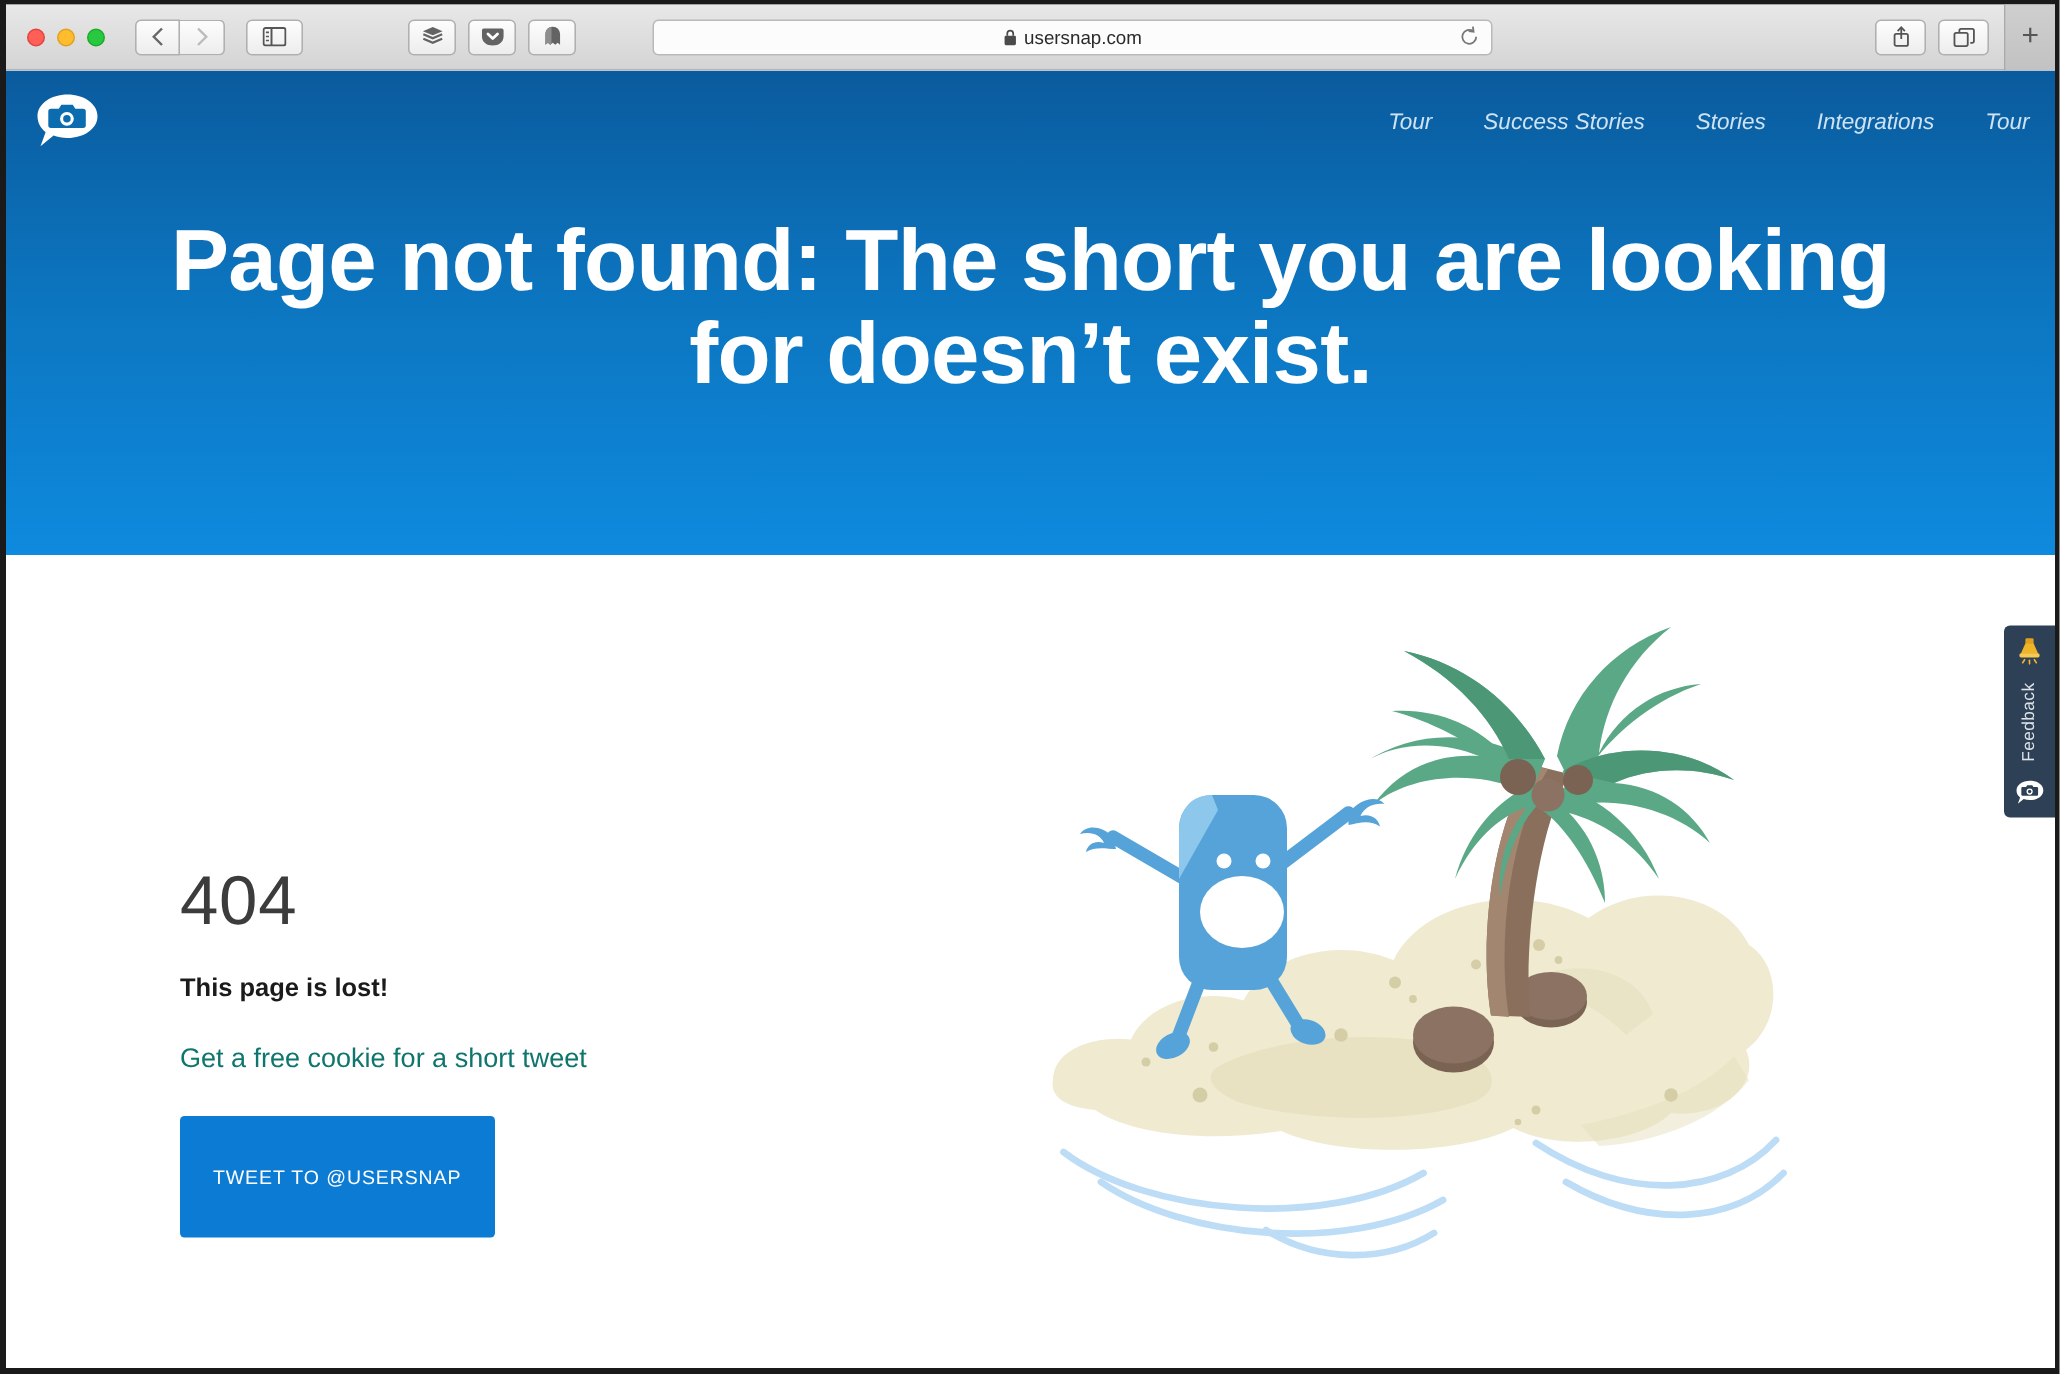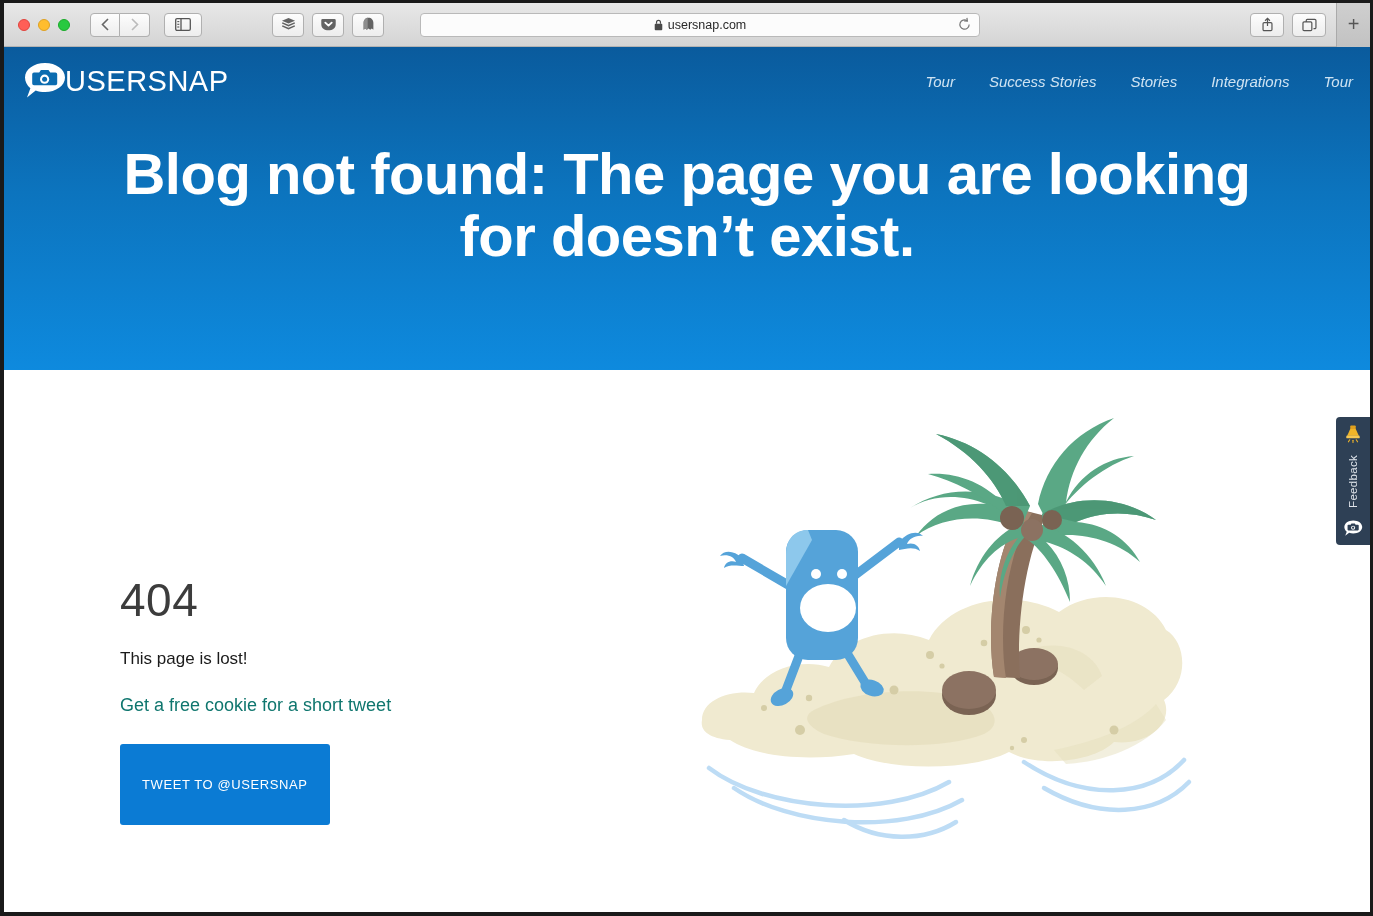--- a/index.html
+++ b/index.html
@@ -50,21 +50,21 @@
   .navgroup .tb-btn { width: 30px; border-radius: 0; }
   .navgroup .tb-btn:first-child { border-radius: 4px 0 0 4px; }
   .navgroup .tb-btn:last-child { border-radius: 0 4px 4px 0; border-left: none; color: #b5b5b5; }
   .sidebar-btn { width: 38px; margin-left: 14px; }
   .ext-group { display: flex; gap: 8px; margin-left: 70px; }
   .ext-group .tb-btn { width: 32px; }
 
   .urlbar {
     flex: 0 0 auto;
     width: 560px;
-    margin-left: 36px;
+    margin-left: 51px;
     height: 24px;
     background: #fcfcfc;
     border: 1px solid #b9b9b9;
     border-radius: 4px;
     display: flex; align-items: center;
     position: relative;
   }
   .url-center {
     flex: 1; display: flex; align-items: center; justify-content: center;
     gap: 5px; font-size: 12.5px; color: #2a2a2a;
@@ -122,21 +122,21 @@
     text-align: center;
     line-height: 1.07;
     letter-spacing: -0.5px;
     padding: 28px 110px 0 110px;
   }
 
   
   .content { position: relative; height: 402px; }
   .copy { position: absolute; left: 116px; top: 207px; width: 430px; }
   .code-404 { font-size: 46px; color: #3c3c3c; font-weight: 300; line-height: 1; letter-spacing: 0.5px; }
-  .lost { font-size: 17px; font-weight: normal; color: #1b1b1b; margin-top: 26px; }
+  .lost { font-size: 17px; font-weight: bold; color: #1b1b1b; margin-top: 26px; }
   .cookie { font-size: 18px; color: #0f766e; margin-top: 26px; font-weight: 300; }
   .tweet-btn {
     display: inline-block; margin-top: 28px;
     background: #0b7bd4; color: #fff;
     font-size: 13px; letter-spacing: 0.6px;
     padding: 33px 22px; border-radius: 3px;
     border: none; cursor: pointer;
     font-family: "Liberation Sans", sans-serif;
   }
 
@@ -258,33 +258,32 @@
     <div class="hero">
 
       <div class="navbar">
         <div class="logo">
           <svg width="47" height="40" viewBox="0 0 47 40">
             <path d="M23 2 C34 2 43 8.2 43 16.5 C43 24.8 34 31 23 31 C19.6 31 16.4 30.4 13.7 29.4 L5 36.5 L8.4 27.2 C5 24.3 3 20.6 3 16.5 C3 8.2 12 2 23 2 Z" fill="#ffffff"></path>
             <path d="M12 11.5 h5.2 l1.7 -2.6 h7.6 l1.7 2.6 h5.2 a1.8 1.8 0 0 1 1.8 1.8 v9.2 a1.8 1.8 0 0 1 -1.8 1.8 H12 a1.8 1.8 0 0 1 -1.8 -1.8 v-9.2 A1.8 1.8 0 0 1 12 11.5 Z" fill="#0c6cb0"></path>
             <circle cx="22.6" cy="18.2" r="4.6" fill="#ffffff"></circle>
             <circle cx="22.6" cy="18.2" r="2.5" fill="#0c6cb0"></circle>
           </svg>
-          <span class="logo-text">USERSNAP</span>
         </div>
 
         <div class="nav-links">
           <a class="nav-link" href="#">Tour</a>
           <a class="nav-link" href="#">Success Stories</a>
           <a class="nav-link" href="#">Stories</a>
           <a class="nav-link" href="#">Integrations</a>
           <a class="nav-link" href="#">Tour</a>
         </div>
       </div>
 
-      <div class="hero-title">Blog not found: The page you are looking for doesn’t exist.</div>
+      <div class="hero-title">Page not found: The short you are looking for doesn’t exist.</div>
     </div>
 
     <div class="content">
 
       <div class="copy">
         <div class="code-404">404</div>
         <div class="lost">This page is lost!</div>
         <div class="cookie">Get a free cookie for a short tweet</div>
         <button class="tweet-btn">TWEET TO @USERSNAP</button>
       </div>

